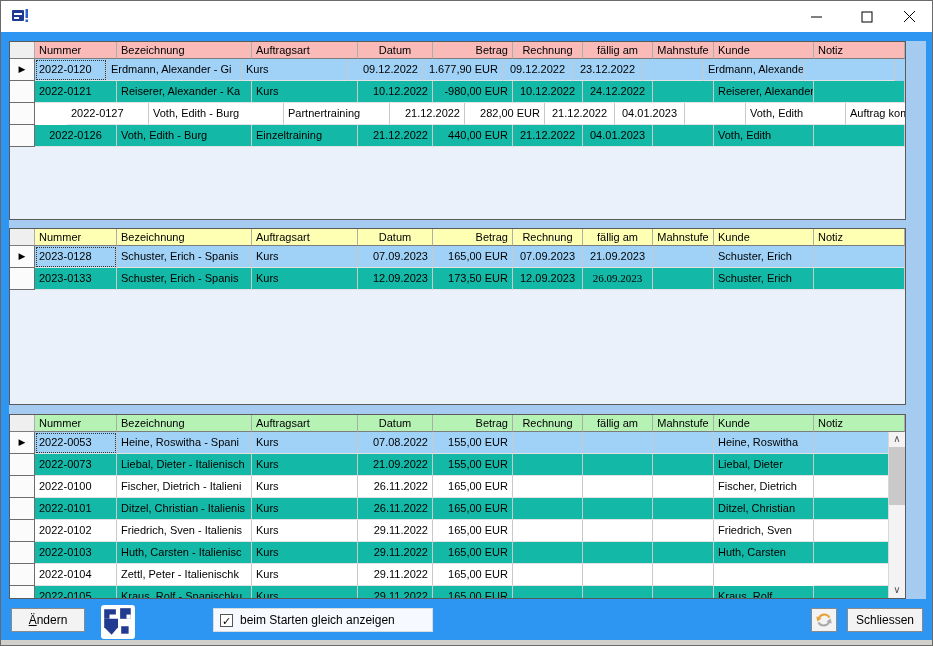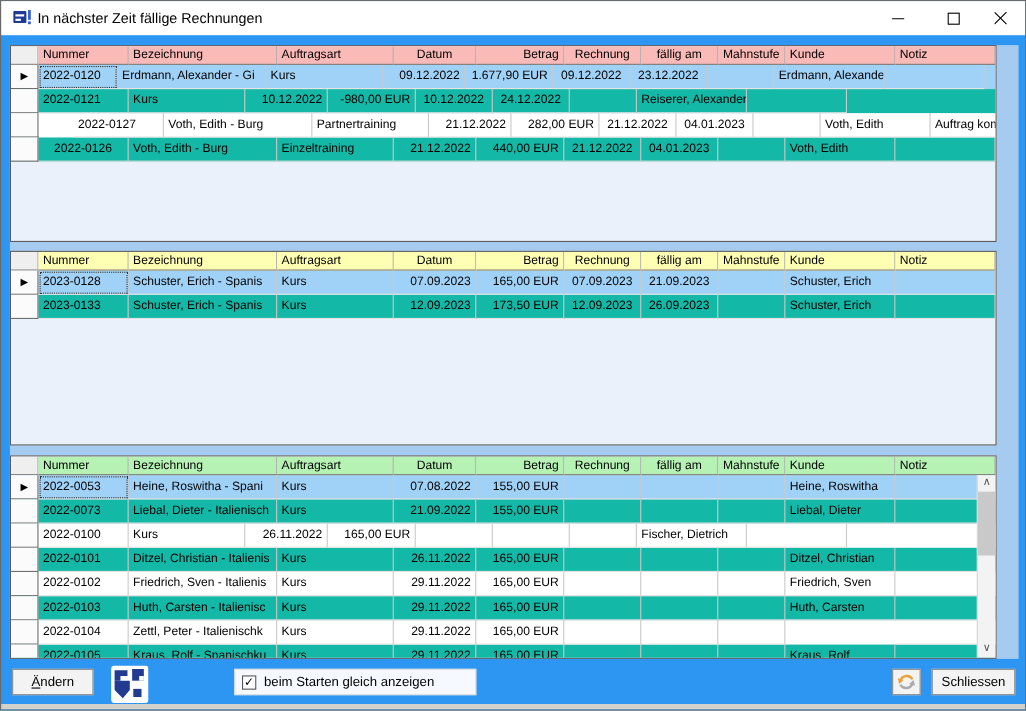--- a/index.html
+++ b/index.html
@@ -48,21 +48,20 @@
 <div class="window">
 
   <div class="titlebar">
     <svg class="app-icon" width="17" height="14" viewBox="0 0 17 14">
       <rect x="0" y="1" width="12" height="11" rx="1" fill="#1f3a93"></rect>
       <rect x="2" y="4" width="8" height="2" fill="#ffffff"></rect>
       <rect x="2" y="8" width="5" height="2" fill="#ffffff"></rect>
       <rect x="13.5" y="0" width="2.5" height="9" fill="#2f5fd0"></rect>
       <rect x="13.5" y="10.5" width="2.5" height="2.5" fill="#2f5fd0"></rect>
     </svg>
-    <div class="title-text">In nächster Zeit fällige Rechnungen</div>
     <div class="win-btn min">
       <svg width="12" height="12" viewBox="0 0 12 12">
           <line x1="0" y1="6" x2="11" y2="6" stroke="#000" stroke-width="1"></line>
         </svg>
     </div>
     <div class="win-btn max">
       <svg width="12" height="12" viewBox="0 0 12 12">
           <rect x="1" y="1" width="10" height="10" fill="none" stroke="#000" stroke-width="1"></rect>
         </svg>
     </div>
@@ -99,20 +98,21 @@
         <div class="c" style="width: 80px; text-align: right;">1.677,90 EUR</div>
         <div class="c" style="width: 70px; text-align: center;">09.12.2022</div>
         <div class="c" style="width: 70px; text-align: center;">23.12.2022</div>
         <div class="c" style="width: 61px; text-align: center;"></div>
         <div class="c" style="width: 100px; text-align: left;">Erdmann, Alexander</div>
         <div class="c" style="width: 91px; text-align: left;"></div>
       </div>
       <div class="g-row alt">
         <div class="c rsel"></div>
         <div class="c" style="width: 82px; text-align: left;">2022-0121</div>
+        <div class="c" style="width: 135px; text-align: left;">Reiserer, Alexander - Ka</div>
         <div class="c" style="width: 106px; text-align: left;">Kurs</div>
         <div class="c" style="width: 75px; text-align: right;">10.12.2022</div>
         <div class="c" style="width: 80px; text-align: right;">-980,00 EUR</div>
         <div class="c" style="width: 70px; text-align: center;">10.12.2022</div>
         <div class="c" style="width: 70px; text-align: center;">24.12.2022</div>
         <div class="c" style="width: 61px; text-align: center;"></div>
         <div class="c" style="width: 100px; text-align: left;">Reiserer, Alexander</div>
         <div class="c" style="width: 91px; text-align: left;"></div>
       </div>
       <div class="g-row">
@@ -170,21 +170,21 @@
         <div class="c" style="width: 91px; text-align: left;"></div>
       </div>
       <div class="g-row alt">
         <div class="c rsel"></div>
         <div class="c" style="width: 82px; text-align: left;">2023-0133</div>
         <div class="c" style="width: 135px; text-align: left;">Schuster, Erich - Spanis</div>
         <div class="c" style="width: 106px; text-align: left;">Kurs</div>
         <div class="c" style="width: 75px; text-align: right;">12.09.2023</div>
         <div class="c" style="width: 80px; text-align: right;">173,50 EUR</div>
         <div class="c" style="width: 70px; text-align: center;">12.09.2023</div>
-        <div class="c" style="width: 70px; text-align: center;">26.09.2023</div>
+        <div class="c" style="width: 70px; text-align: center; font-family: Liberation Serif, serif;">26.09.2023</div>
         <div class="c" style="width: 61px; text-align: center;"></div>
         <div class="c" style="width: 100px; text-align: left;">Schuster, Erich</div>
         <div class="c" style="width: 91px; text-align: left;"></div>
       </div>
     </div>
   <div class="grid grid3">
       <div class="g-hdr">
         <div class="c rsel"></div>
         <div class="c" style="width: 82px; text-align: left; background: rgb(182, 242, 180);">Nummer</div>
         <div class="c" style="width: 135px; text-align: left; background: rgb(182, 242, 180);">Bezeichnung</div>
@@ -219,20 +219,21 @@
         <div class="c" style="width: 80px; text-align: right;">155,00 EUR</div>
         <div class="c" style="width: 70px; text-align: center;"></div>
         <div class="c" style="width: 70px; text-align: center;"></div>
         <div class="c" style="width: 61px; text-align: center;"></div>
         <div class="c" style="width: 100px; text-align: left;">Liebal, Dieter</div>
         <div class="c" style="width: 91px; text-align: left;"></div>
       </div>
       <div class="g-row">
         <div class="c rsel"></div>
         <div class="c" style="width: 82px; text-align: left;">2022-0100</div>
+        <div class="c" style="width: 135px; text-align: left;">Fischer, Dietrich - Italieni</div>
         <div class="c" style="width: 106px; text-align: left;">Kurs</div>
         <div class="c" style="width: 75px; text-align: right;">26.11.2022</div>
         <div class="c" style="width: 80px; text-align: right;">165,00 EUR</div>
         <div class="c" style="width: 70px; text-align: center;"></div>
         <div class="c" style="width: 70px; text-align: center;"></div>
         <div class="c" style="width: 61px; text-align: center;"></div>
         <div class="c" style="width: 100px; text-align: left;">Fischer, Dietrich</div>
         <div class="c" style="width: 91px; text-align: left;"></div>
       </div>
       <div class="g-row alt">

